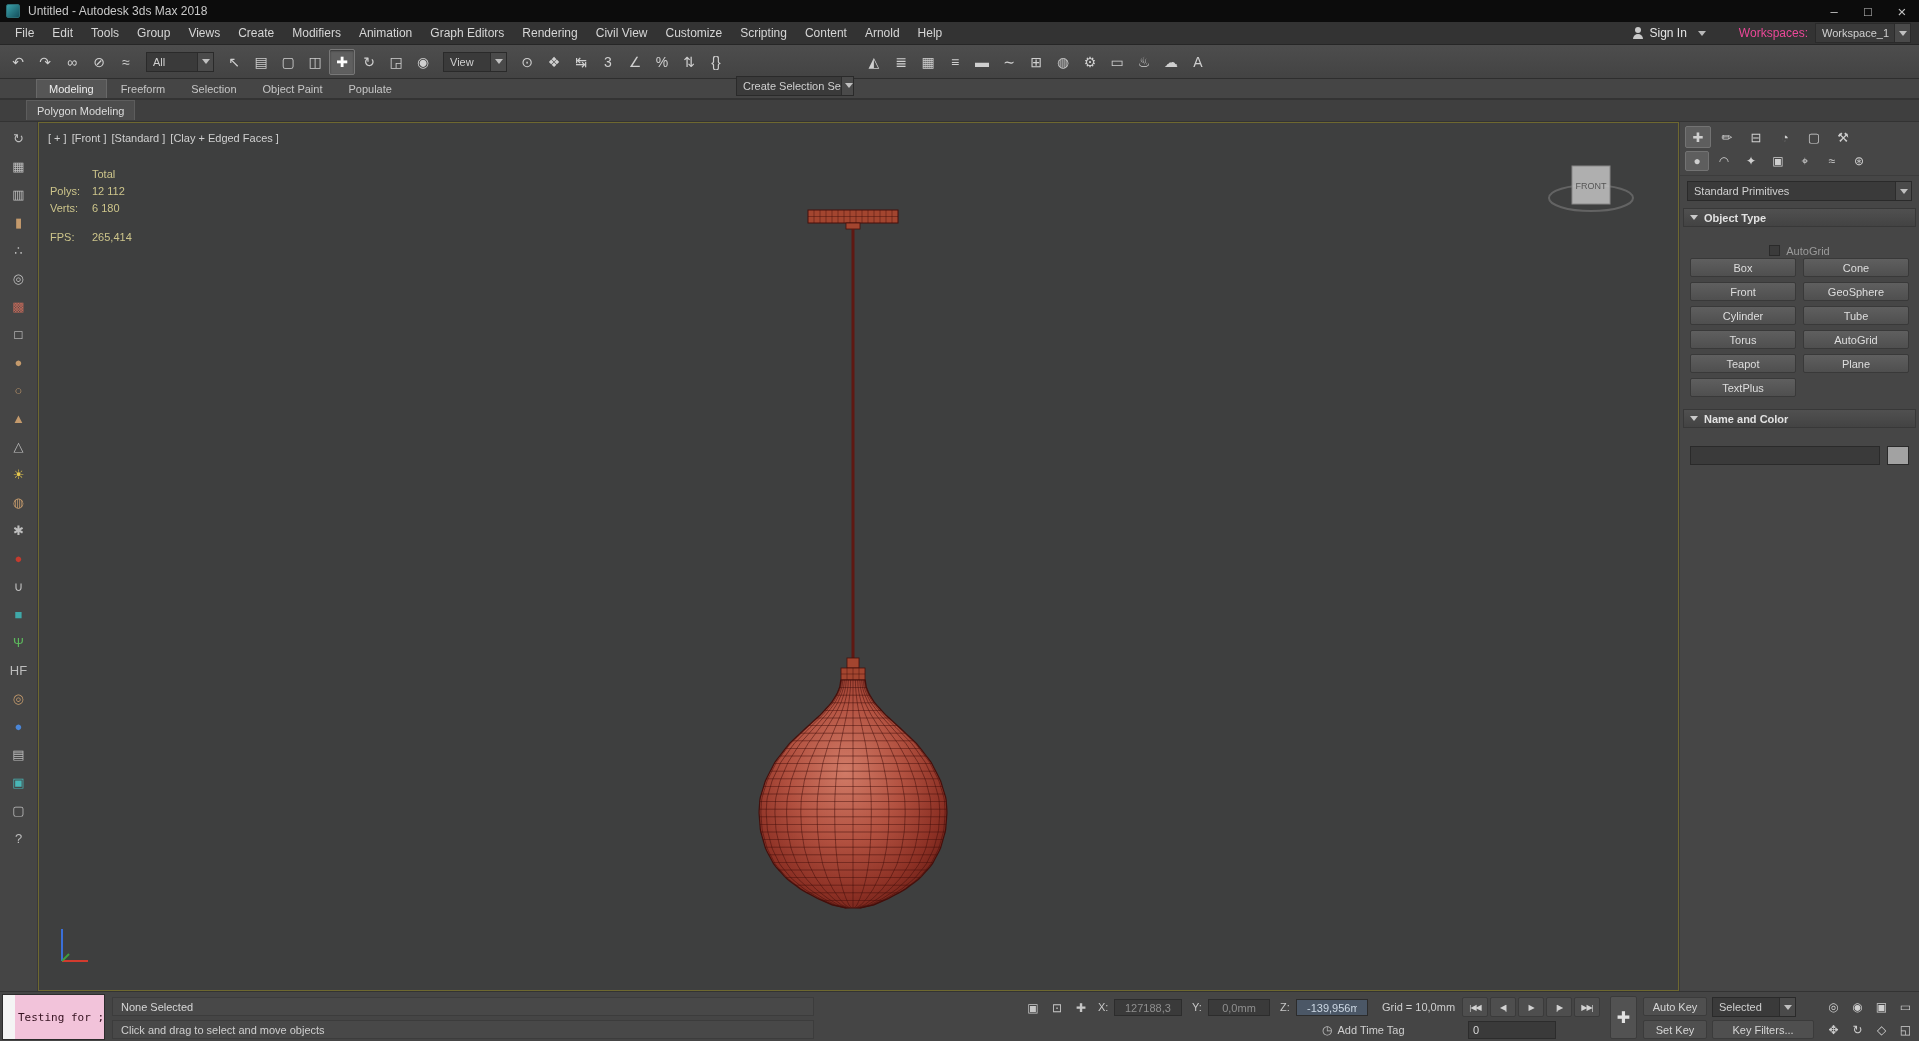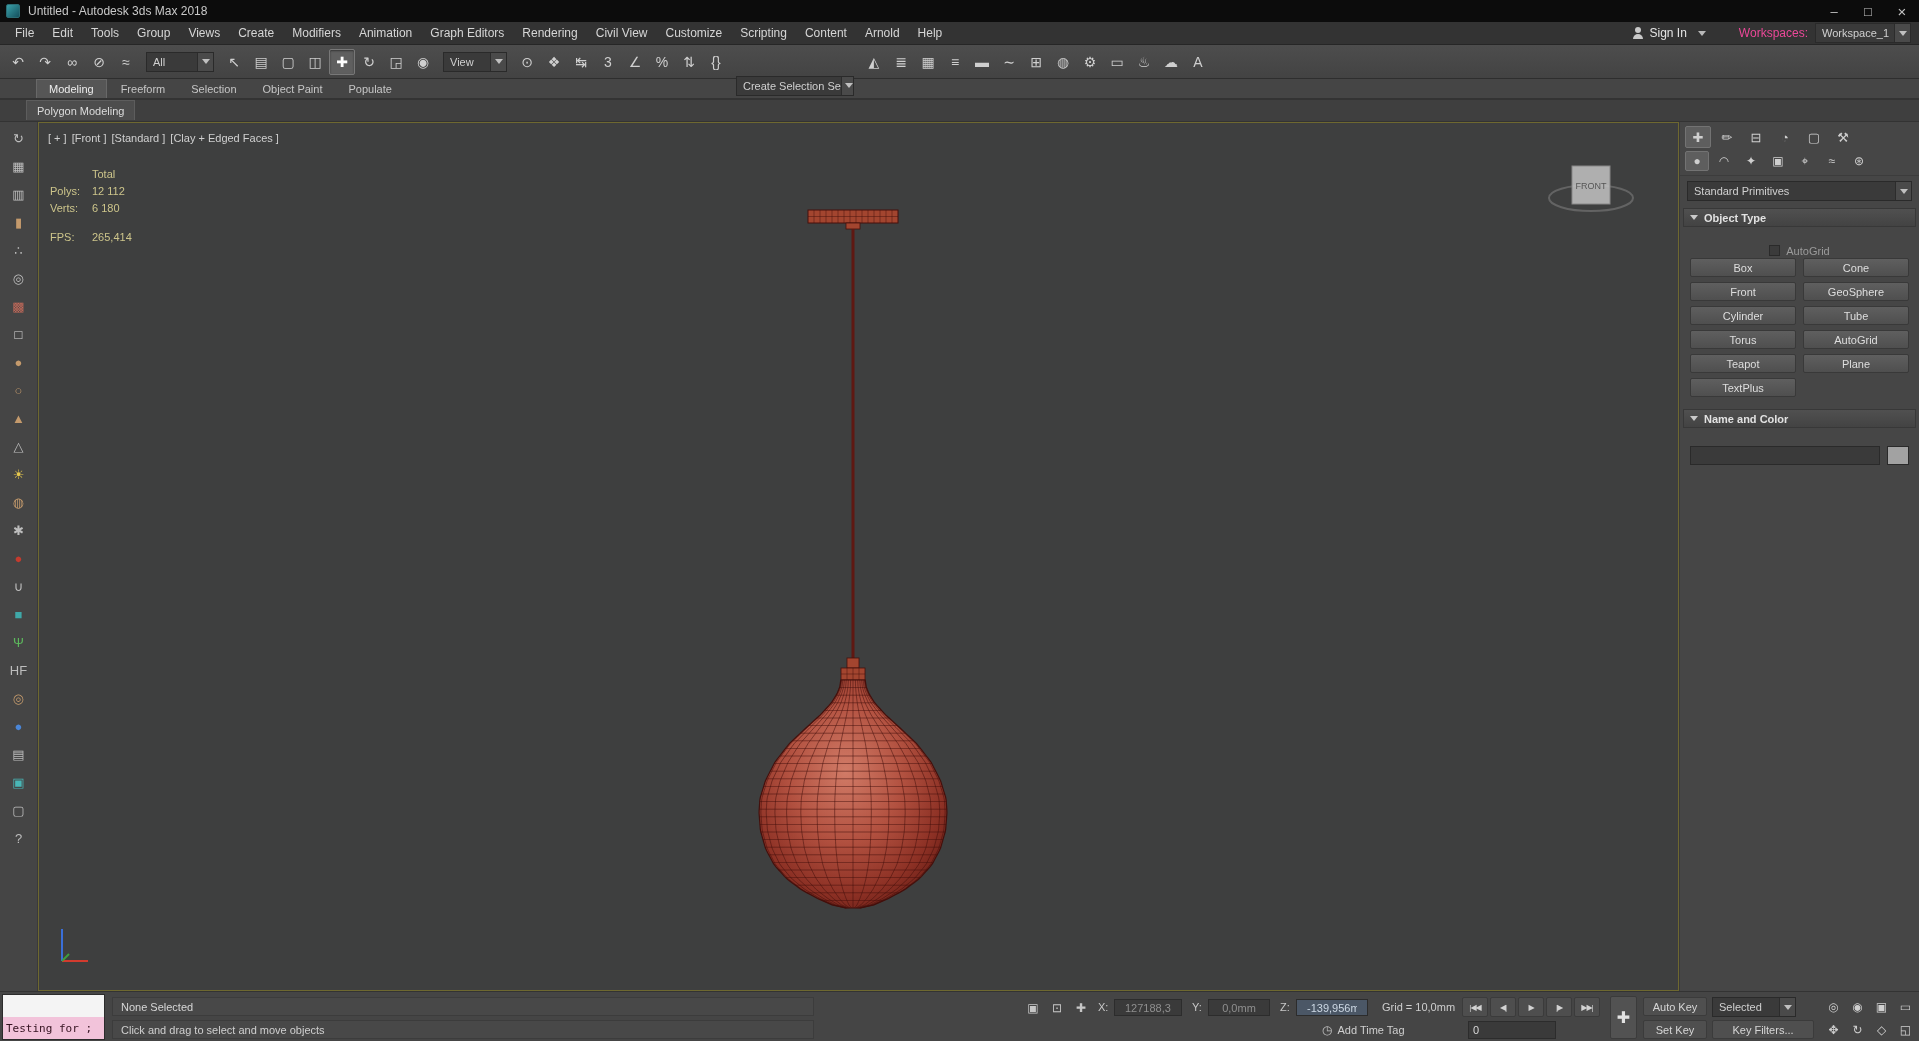--- a/index.html
+++ b/index.html
@@ -85,21 +85,21 @@
   .objtype-grid{ display:grid; grid-template-columns:1fr 1fr; gap:5px 7px; }
   .obj-btn{ height:19px; background:linear-gradient(#5f5f5f,#4f4f4f); border:1px solid #393939; border-radius:2px;
             display:flex; align-items:center; justify-content:center; font-size:11px; color:#dedede; }
   .namecolor-row{ display:flex; gap:7px; align-items:center; }
   .name-input{ flex:1; height:19px; background:#3a3a3a; border:1px solid #2a2a2a; color:#e0e0e0;
                font-family:"Liberation Sans",sans-serif; font-size:11px; padding:0 4px; }
   .color-swatch{ width:22px; height:19px; background:#a2a2a2; border:1px solid #2a2a2a; }
 
   
   .statusbar{ height:51px; background:#454545; border-top:1px solid #333; position:relative; font-size:11px; }
-  .listener{ position:absolute; left:2px; top:2px; width:103px; height:46px; border:1px solid #2c2c2c; display:flex; flex-direction:column; }
+  .listener{ position:absolute; left:2px; top:2px; width:103px; height:46px; border:1px solid #2c2c2c; display:flex; flex-direction:row; }
   .listener .macro{ flex:1; background:#f4f4f4; }
   .listener .mini{ flex:1; background:#f2c3da; color:#33111f; font-family:"DejaVu Sans Mono", monospace;
                    font-size:11px; display:flex; align-items:center; padding-left:3px; white-space:nowrap; }
   .sel-box{ position:absolute; left:112px; top:5px; width:702px; height:19px; background:#484848; border:1px solid #3c3c3c;
             display:flex; align-items:center; padding-left:8px; color:#d6d6d6; }
   .prompt-box{ position:absolute; left:112px; top:28px; width:702px; height:19px; background:#484848; border:1px solid #3c3c3c;
                display:flex; align-items:center; padding-left:8px; color:#cfcfcf; }
   .pre-icons{ position:absolute; left:1022px; top:6px; display:flex; gap:2px; }
   .sbtn{ width:22px; height:20px; display:flex; align-items:center; justify-content:center; color:#c6c6c6; font-size:12px; border-radius:2px; }
   .coord-label{ position:absolute; top:9px; color:#c8c8c8; }

